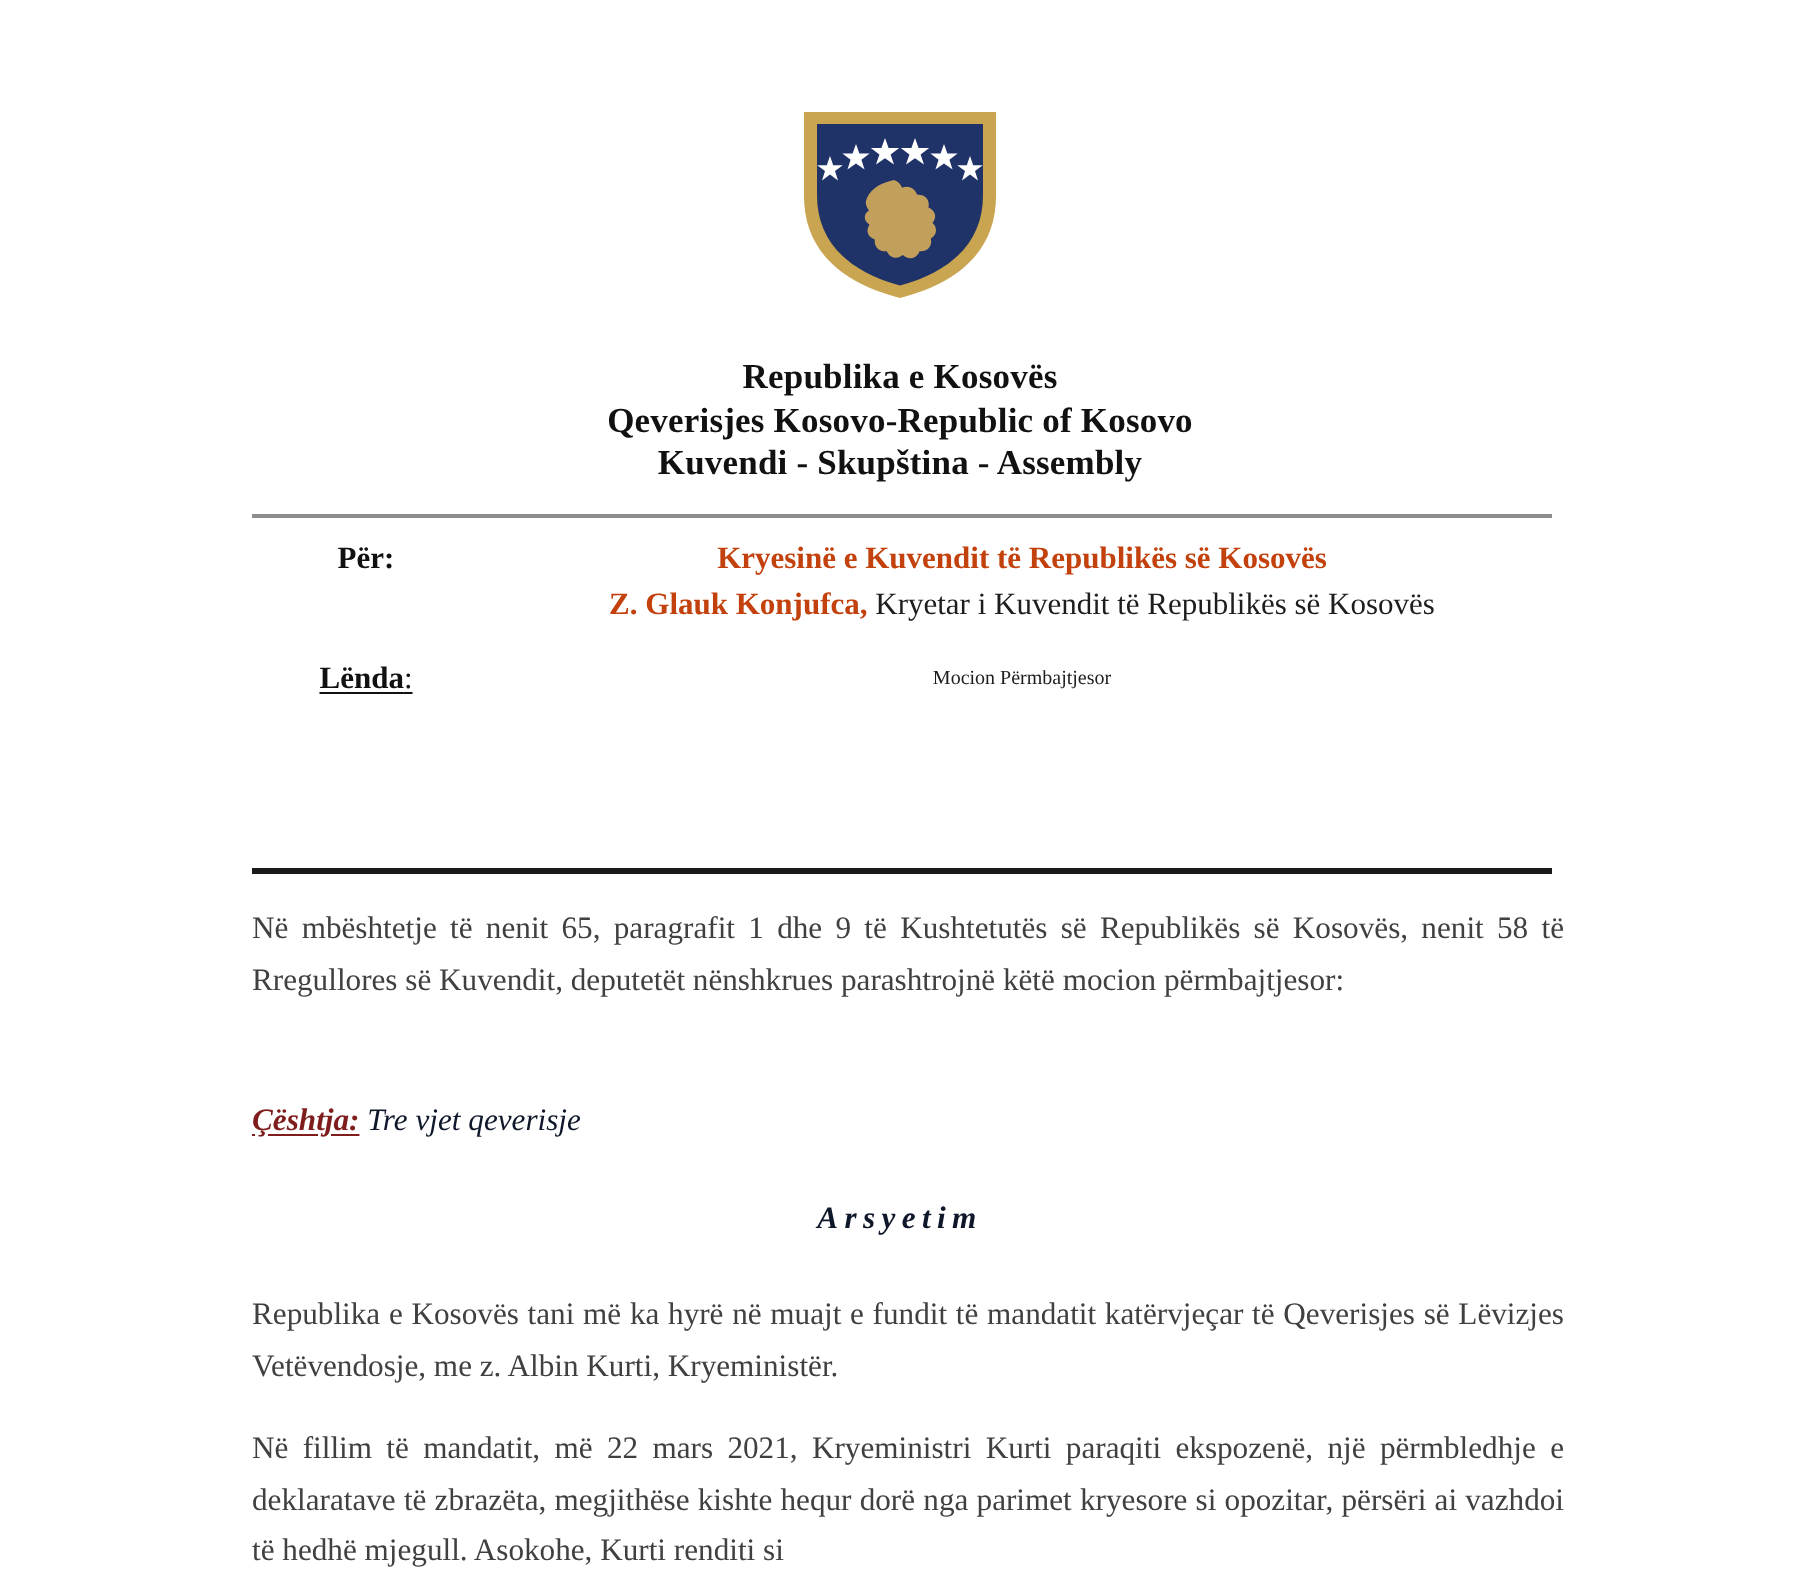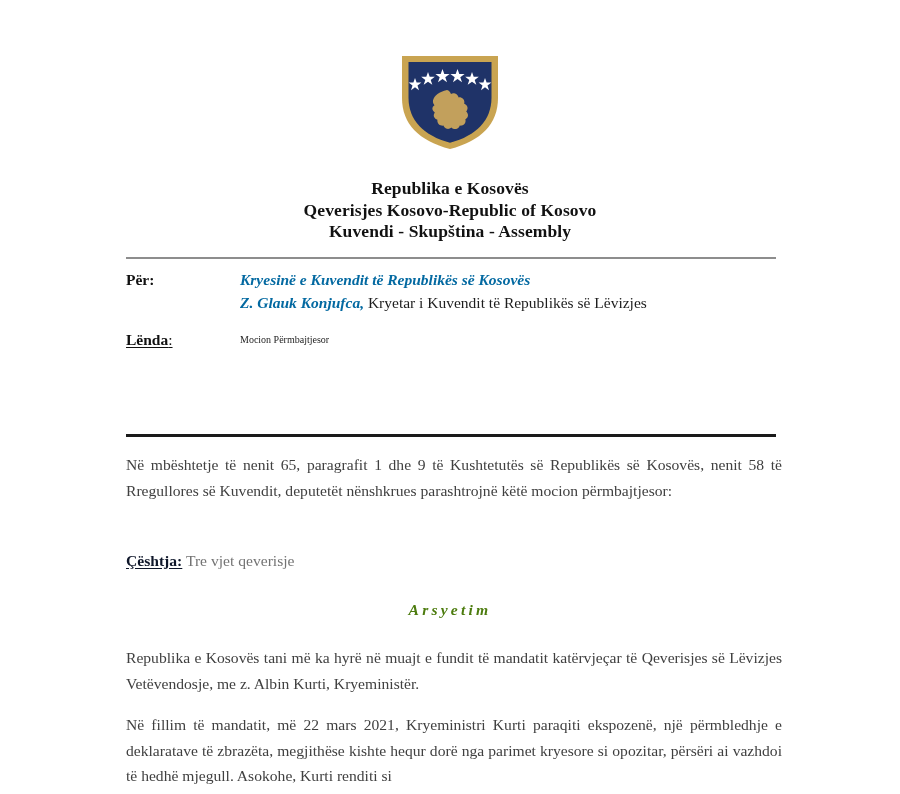--- a/index.html
+++ b/index.html
@@ -74,20 +74,21 @@
   .meta {
     position: absolute;
     left: 126px;
     top: 268px;
     width: 656px;
   }
   .meta-row {
     display: flex;
     align-items: flex-start;
     margin-bottom: 14px;
+    text-align: center;
   }
   .meta-row.tight { margin-bottom: 11px; }
   .meta-label {
     width: 114px;
     flex: 0 0 114px;
     font-weight: bold;
     font-size: 15.5px;
     line-height: 23px;
     color: #111111;
   }
@@ -95,21 +96,21 @@
     text-decoration: underline;
     text-underline-offset: 2px;
   }
   .meta-label .thin { font-weight: normal; }
   .meta-value {
     flex: 1 1 auto;
     font-size: 15.5px;
     line-height: 23px;
     color: #1d1d1d;
   }
-  .meta-value .b { font-weight: bold; color: #0369a1; font-style: italic; }
+  .meta-value .b { font-weight: bold; color: #c2410c; }
   .meta-value .line { display: block; }
   .meta-value.sub { font-size: 10px; }
 
   
   .body-block {
     position: absolute;
     left: 126px;
     width: 656px;
     font-size: 15.6px;
     line-height: 25.5px;
@@ -123,39 +124,41 @@
 
   .subject-line {
     position: absolute;
     left: 126px;
     top: 549px;
     font-size: 15.6px;
     line-height: 24px;
   }
   .subject-label {
     font-weight: bold;
+    font-style: italic;
     text-decoration: underline;
     text-underline-offset: 2px;
+    color: #7f1d1d;
+  }
+  .subject-text {
+    font-style: italic;
     color: #0f172a;
-  }
-  .subject-text {
-    color: #737373;
   }
 
   .arsyetim {
     position: absolute;
     left: 0;
     top: 601px;
     width: 900px;
     text-align: center;
     font-weight: bold;
     font-style: italic;
     font-size: 15.6px;
     letter-spacing: 3.2px;
-    color: #4d7c0f;
+    color: #0f172a;
   }
 </style>
 </head>
 <body>
 
 <div class="page">
 
   <div class="emblem-wrap">
     <svg class="emblem" viewBox="0 0 102 100">
       <path d="M3 4 H99 V46 C99 72 82 89 51 97 C20 89 3 72 3 46 Z" fill="#C9A451"></path>
@@ -191,21 +194,21 @@
 
   <div class="rule-top"></div>
   <div class="rule-bottom"></div>
 
   <div class="meta">
 
     <div class="meta-row">
       <div class="meta-label">Për:</div>
       <div class="meta-value">
         <span class="line b">Kryesinë e Kuvendit të Republikës së Kosovës</span>
-        <span class="line"><span class="b">Z. Glauk Konjufca,</span><span> Kryetar i Kuvendit të Republikës së Lëvizjes</span></span>
+        <span class="line"><span class="b">Z. Glauk Konjufca,</span><span> Kryetar i Kuvendit të Republikës së Kosovës</span></span>
       </div>
     </div>
 
 
     <div class="meta-row tight">
       <div class="meta-label underlined"><span>Lënda</span><span class="thin">:</span></div>
       <div class="meta-value sub">Mocion Përmbajtjesor</div>
     </div>
 
 

